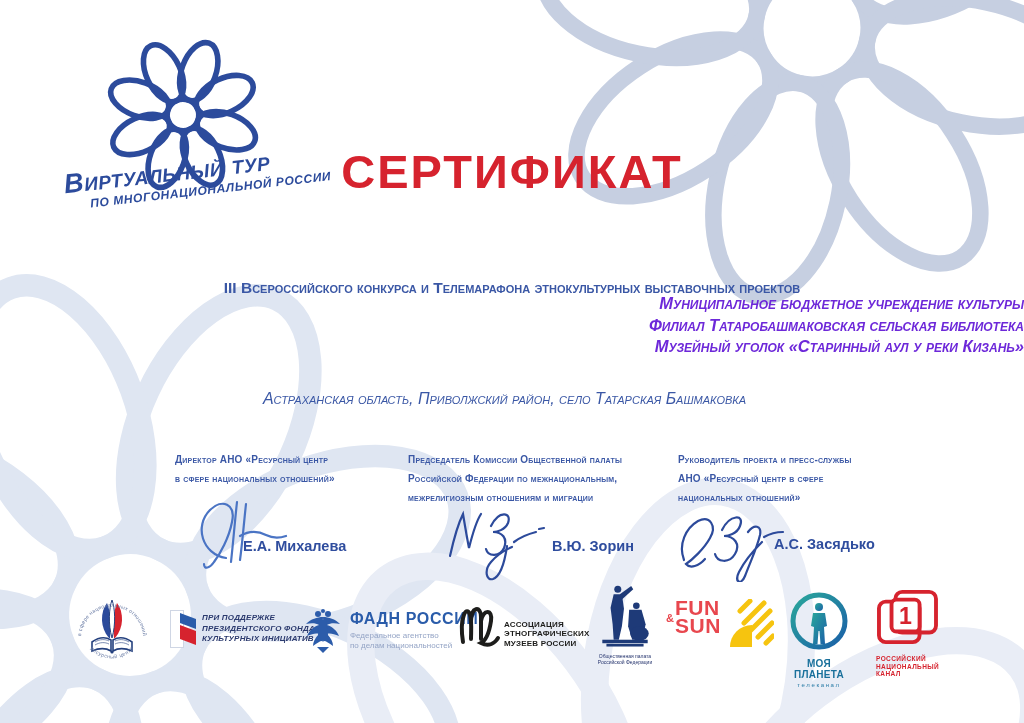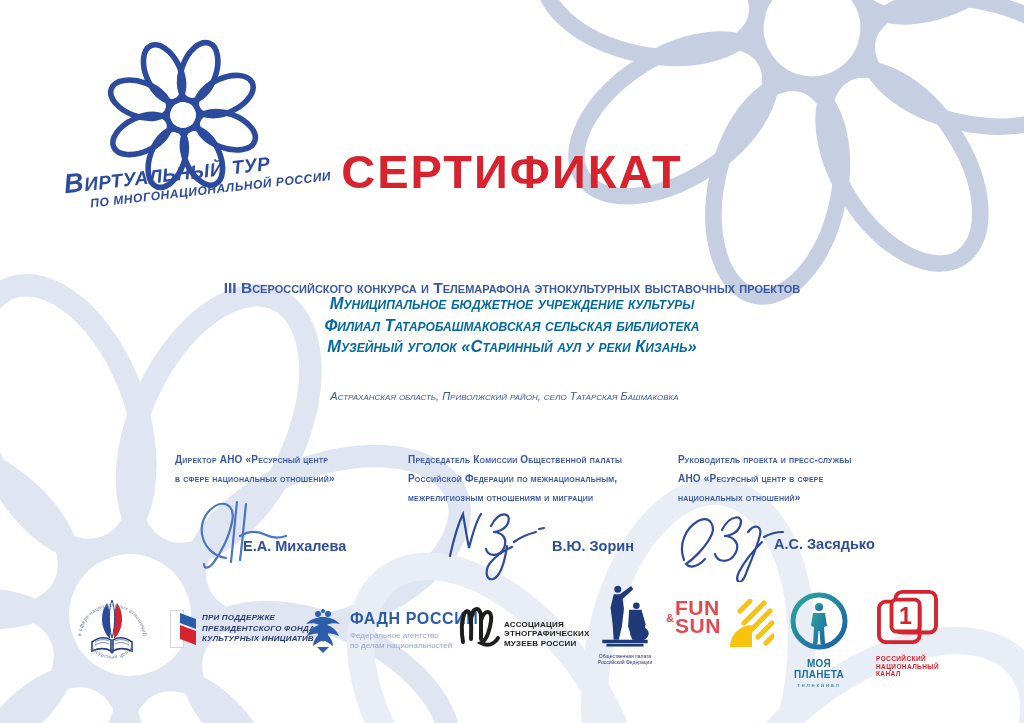--- a/index.html
+++ b/index.html
@@ -14,24 +14,24 @@
   .brand-title{font-size:27px;font-weight:700;font-style:italic;letter-spacing:.5px;}
   .brand-subtitle{font-size:12px;font-weight:700;font-style:italic;letter-spacing:.6px;margin:-1px 0 0 24px;}
 
   
   .title{position:absolute;left:0;right:0;top:144px;margin:0;text-align:center;
          font-size:47px;font-weight:700;letter-spacing:2px;color:#d6232e;z-index:2;}
   .subtitle{position:absolute;left:0;right:0;top:226px;text-align:center;z-index:2;
             color:#3a57a5;font-size:15.5px;font-weight:600;line-height:27px;margin-top:48px;}
 
   
-  .recipient{position:absolute;left:0;right:0;top:293px;text-align:center;z-index:2;
-             color:#0369a1;font-size:16.5px;font-weight:700;font-style:italic;line-height:21.5px;}
+  .recipient{position:absolute;left:0;right:0;top:293px;text-align:right;z-index:2;
+             color:#6d28d9;font-size:16.5px;font-weight:700;font-style:italic;line-height:21.5px;}
   .location{position:absolute;left:0;right:15px;top:390px;text-align:center;z-index:2;
-            color:#3a57a5;font-size:11px;font-style:italic;font-weight:400;}
+            color:#3a57a5;font-size:16px;font-style:italic;font-weight:400;}
 
   
   .signatures{position:absolute;left:0;top:0;width:1024px;height:723px;z-index:2;border-radius:29px;}
   .sig-title{position:absolute;color:#3a57a5;font-size:10px;font-weight:600;line-height:19px;letter-spacing:.2px;}
   .sig-title.t1{left:175px;top:450px;width:240px;}
   .sig-title.t2{left:408px;top:450px;width:285px;}
   .sig-title.t3{left:678px;top:450px;width:270px;}
   .sig-stroke{position:absolute;}
   .sig-stroke.s1{left:192px;top:494px;width:135px;height:82px;}
   .sig-stroke.s2{left:446px;top:502px;width:104px;height:82px;}

